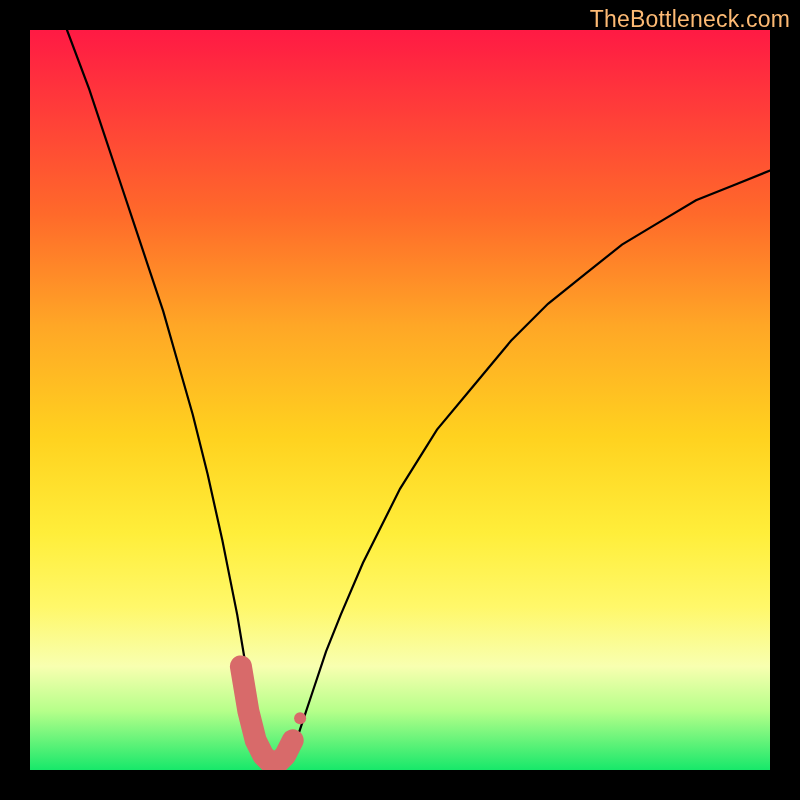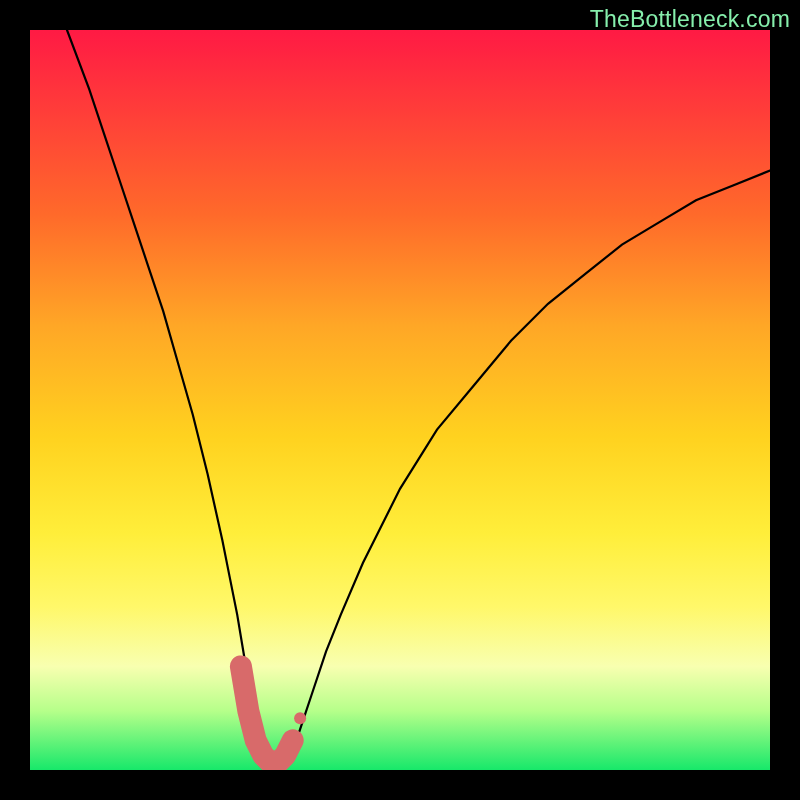--- a/index.html
+++ b/index.html
@@ -36,21 +36,21 @@
       #fff86a 78%,
       #f8ffb0 86%,
       #b6ff8a 92%,
       #17e86a 100%
     );
   }
   .brand {
     position: absolute;
     top: 6px;
     right: 10px;
-    color: #86efac;
+    color: #fdba74;
     font-size: 23px;
     letter-spacing: 0.2px;
     font-weight: 500;
     margin-left: 44px;
   }
   svg.curve {
     position: absolute;
     left: 0;
     top: 0;
     width: 740px;

